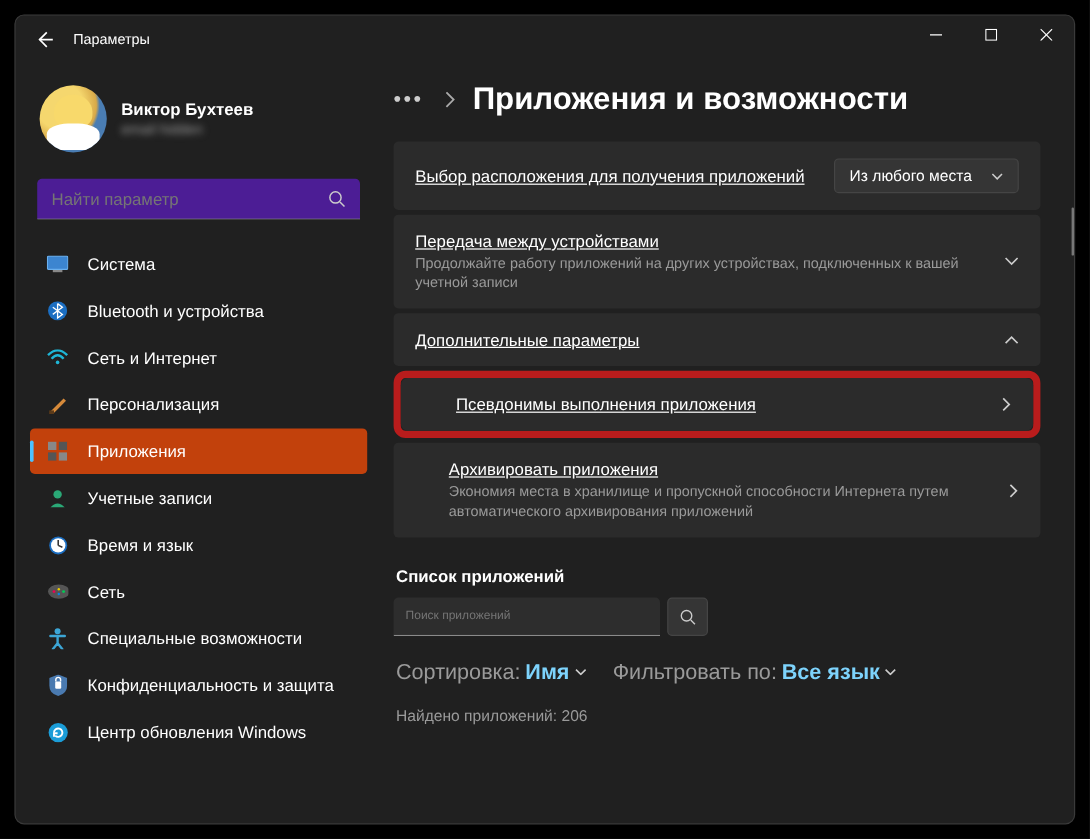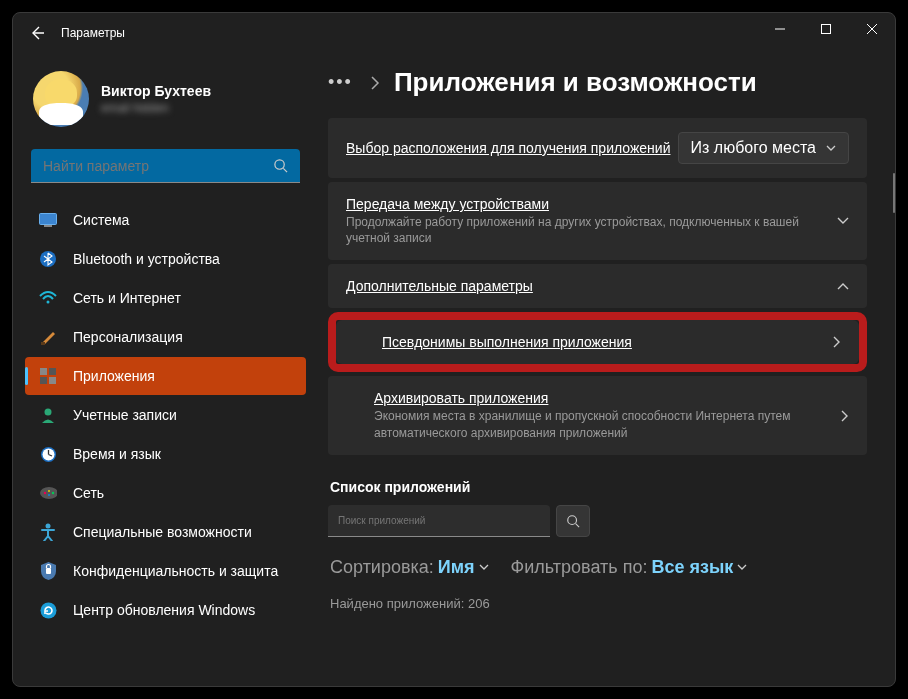--- a/index.html
+++ b/index.html
@@ -89,21 +89,21 @@
   .profile-name { font-size: 14px; font-weight: 600; }
   .profile-email {
     font-size: 12px;
     color: #999;
     filter: blur(3px);
     margin-top: 2px;
   }
   .search {
     margin: 4px 10px 18px 10px;
     height: 34px;
-    background: #0369a1;
+    background: #4c1d95;
     border-bottom: 1px solid #8a8a8a;
     border-radius: 4px 4px 0 0;
     display: flex;
     align-items: center;
     padding: 0 12px;
     gap: 16px;
   }
   .search input {
     flex: 1;
     background: transparent;
@@ -180,31 +180,31 @@
     font-size: 12px;
     color: #9a9a9a;
     margin-top: 2px;
     line-height: 1.35;
   }
   .dropdown {
     background: #353535;
     border: 1px solid #454545;
     border-radius: 4px;
     padding: 6px 12px;
-    font-size: 16px;
+    font-size: 13px;
     display: flex;
     align-items: center;
     gap: 10px;
     min-width: 154px;
     justify-content: space-between;
   }
   .chev { color: #ccc; font-size: 11px; }
   .exp-chev { color: #ccc; margin-left: 12px; }
   .highlight {
-    border: 8px solid #b91c1c;
+    border: 6px solid #b91c1c;
     border-radius: 10px;
     margin-bottom: 4px;
   }
   .highlight .card { margin-bottom: 0; border-radius: 6px; }
   .section-header {
     font-size: 14px;
     font-weight: 700;
     margin: 24px 0 10px 2px;
   }
   .app-search-row {

